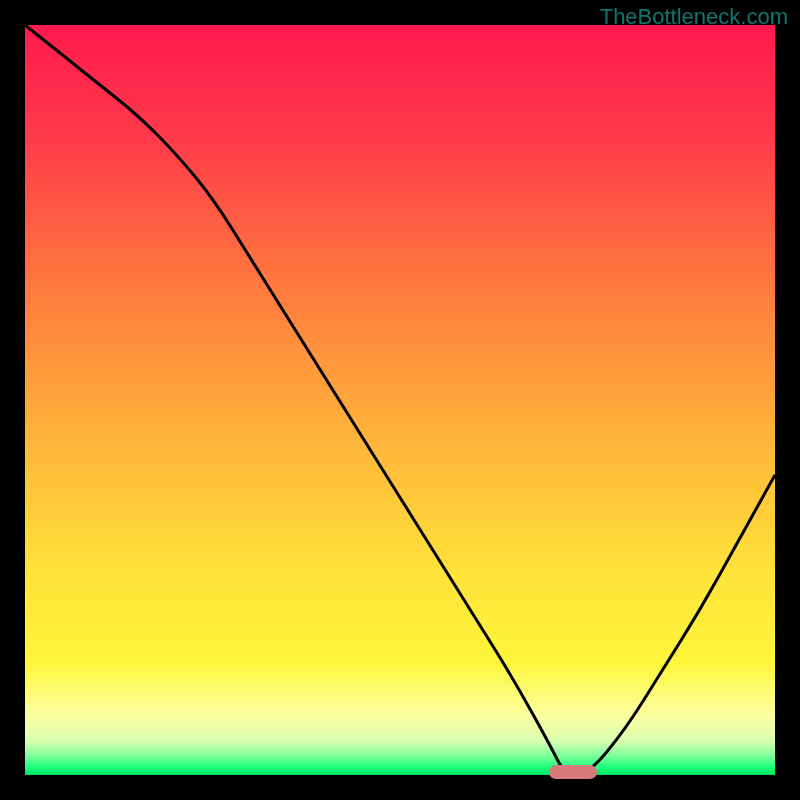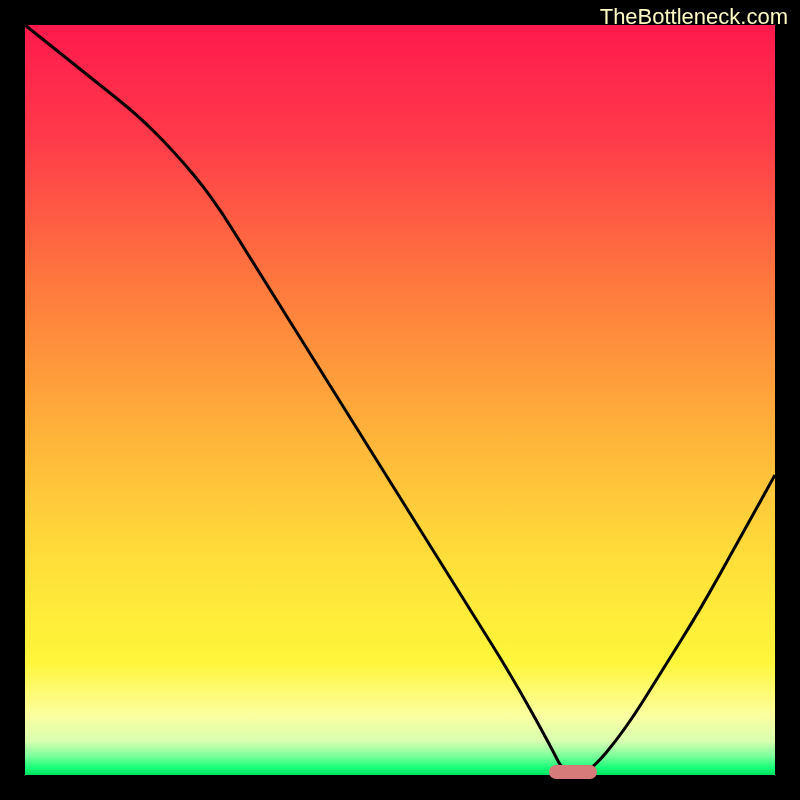--- a/index.html
+++ b/index.html
@@ -8,21 +8,21 @@
     height: 800px;
     background: #000;
     position: relative;
     font-family: Arial, sans-serif;
     overflow: hidden;
   }
   .watermark {
     position: absolute;
     top: 4px;
     right: 12px;
-    color: #fef9c3;
+    color: #0f766e;
     font-size: 22px;
     font-weight: 500;
     z-index: 10;
   }
   .chart-area {
     position: absolute;
     left: 25px;
     top: 25px;
     width: 750px;
     height: 750px;

